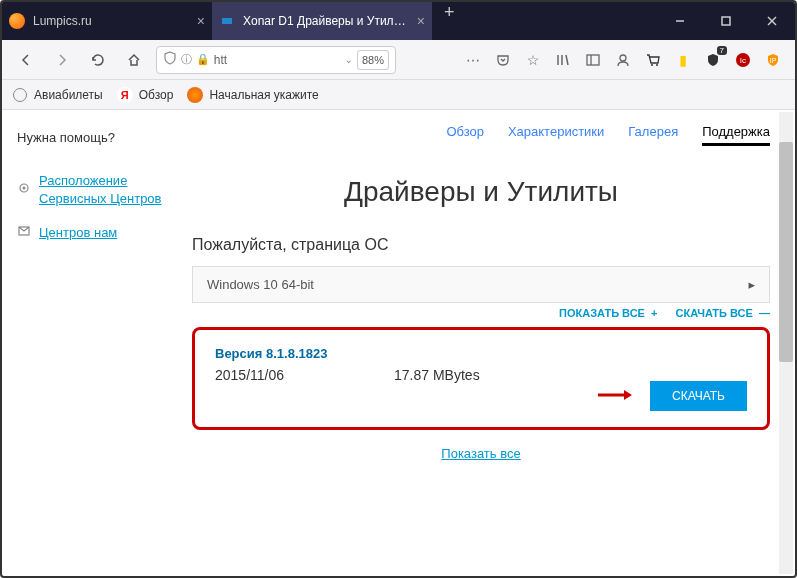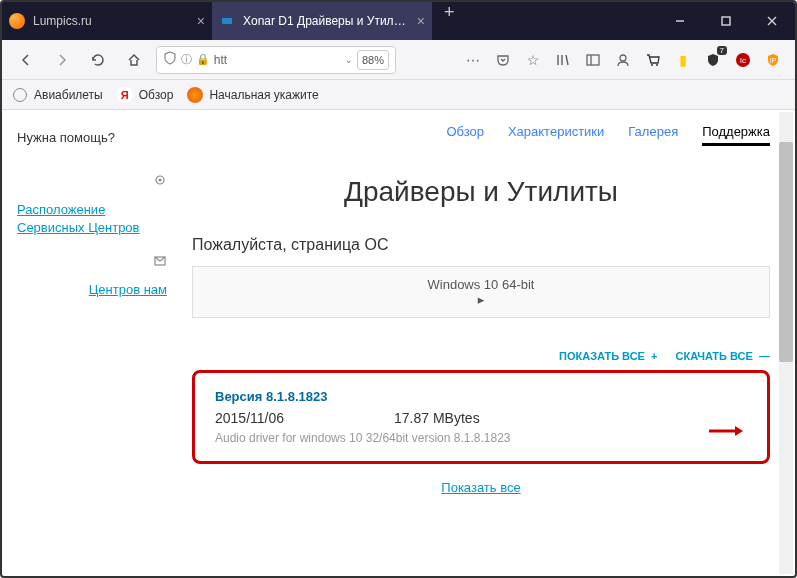--- a/index.html
+++ b/index.html
@@ -38,42 +38,42 @@
     .bookmark { display: flex; align-items: center; gap: 6px; cursor: pointer; }
     .bookmark-icon { width: 16px; height: 16px; display: flex; align-items: center; justify-content: center; }
     .bk-globe { border: 1px solid #888; border-radius: 50%; width: 14px; height: 14px; position: relative; }
     .bk-yandex { background: #fff; border-radius: 50%; width: 16px; height: 16px; display: flex; align-items: center; justify-content: center; color: #f00; font-weight: bold; font-size: 11px; }
     .bk-firefox { background: radial-gradient(circle, #ff9500, #e25822); border-radius: 50%; width: 16px; height: 16px; }
     
     
     .content { display: flex; height: calc(100% - 108px); }
     .sidebar { width: 180px; padding: 20px 15px; font-size: 13px; }
     .sidebar-title { font-weight: normal; color: #333; margin-bottom: 27px; }
-    .sidebar-link { display: flex; align-items: flex-end; gap: 8px; color: #0099cc; margin-bottom: 14px; cursor: pointer; text-decoration: underline; line-height: 1.4; flex-direction: column; }
+    .sidebar-link { display: flex; align-items: center; gap: 8px; color: #0099cc; margin-bottom: 14px; cursor: pointer; text-decoration: underline; line-height: 1.4; }
     .sidebar-link-icon { flex-shrink: 0; margin-top: 2px; color: #888; }
     
     .main { flex: 1; padding: 0 25px 0 10px; overflow-y: auto; }
     .topnav { display: flex; justify-content: flex-end; gap: 24px; font-size: 13px; padding: 14px 0; }
     .topnav-item { color: #3b82f6; cursor: pointer; padding-bottom: 4px; }
     .topnav-item.active { color: #000; border-bottom: 3px solid #000; font-weight: 500; }
     
     .page-title { font-size: 28px; font-weight: normal; text-align: center; margin: 16px 0 28px 0; color: #333; }
     
     .os-label { font-size: 16px; color: #333; margin-bottom: 12px; }
-    .os-select { width: 100%; background: #f9f9f9; border: 1px solid #ddd; padding: 10px 14px; font-size: 13px; color: #555; display: flex; justify-content: space-between; align-items: center; cursor: pointer; margin-bottom: 32px; flex-direction: column; }
+    .os-select { width: 100%; background: #f9f9f9; border: 1px solid #ddd; padding: 10px 14px; font-size: 13px; color: #555; display: flex; justify-content: space-between; align-items: center; cursor: pointer; margin-bottom: 4px; }
     
     .section-controls { display: flex; justify-content: flex-end; gap: 18px; font-size: 11px; font-weight: bold; margin-bottom: 8px; }
     .section-controls a { color: #0099cc; cursor: pointer; }
     
     .section-title { font-size: 18px; font-weight: normal; color: #333; margin-bottom: 10px; }
     
     .driver-card { border: 3px solid #cc0000; border-radius: 8px; padding: 16px 20px; position: relative; display: flex; justify-content: space-between; align-items: flex-end; }
     .driver-info { flex: 1; }
     .driver-version { font-size: 13px; font-weight: bold; color: #0369a1; margin-bottom: 6px; }
-    .driver-meta { display: flex; gap: 110px; font-size: 14px; color: #333; margin-bottom: 5px; }
+    .driver-meta { display: flex; gap: 110px; font-size: 14px; color: #333; margin-bottom: 28px; }
     .driver-desc { font-size: 12px; color: #999; }
     .driver-right { display: flex; align-items: center; gap: 14px; }
     .arrow-annotation { color: #cc0000; font-size: 22px; }
     .download-btn { background: #0099e6; color: #fff; border: none; padding: 8px 22px; font-size: 12px; cursor: pointer; }
     
     .show-all-footer { text-align: center; margin-top: 14px; }
     .show-all-footer a { color: #0099cc; font-size: 13px; text-decoration: underline; cursor: pointer; }
     
     .scrollbar { position: absolute; right: 4px; top: 112px; bottom: 4px; width: 14px; background: #f0f0f0; }
     .scrollbar-thumb { background: #c0c0c0; width: 100%; height: 220px; margin-top: 30px; border-radius: 2px; }
@@ -265,29 +265,29 @@
     </div>
 
 
     <div class="driver-card">
       <div class="driver-info">
         <div class="driver-version">Версия 8.1.8.1823</div>
         <div class="driver-meta">
           <span>2015/11/06</span>
           <span>17.87 MBytes</span>
         </div>
-        <div class="driver-desc">Audio driver for windows 10 32/64bit version 8.1.8.1823</div>
       </div>
       <div class="driver-right">
         <span class="arrow-annotation">
           <svg width="40" height="16">
               <line x1="2" y1="8" x2="32" y2="8" stroke="#cc0000" stroke-width="3"></line>
               <path d="M28 3 L36 8 L28 13 Z" fill="#cc0000"></path>
             </svg>
         </span>
+        <button class="download-btn">СКАЧАТЬ</button>
       </div>
     </div>
 
     <div class="show-all-footer">
       <a>Показать все</a>
     </div>
   </div>
 </div>
 
 <div class="scrollbar">

